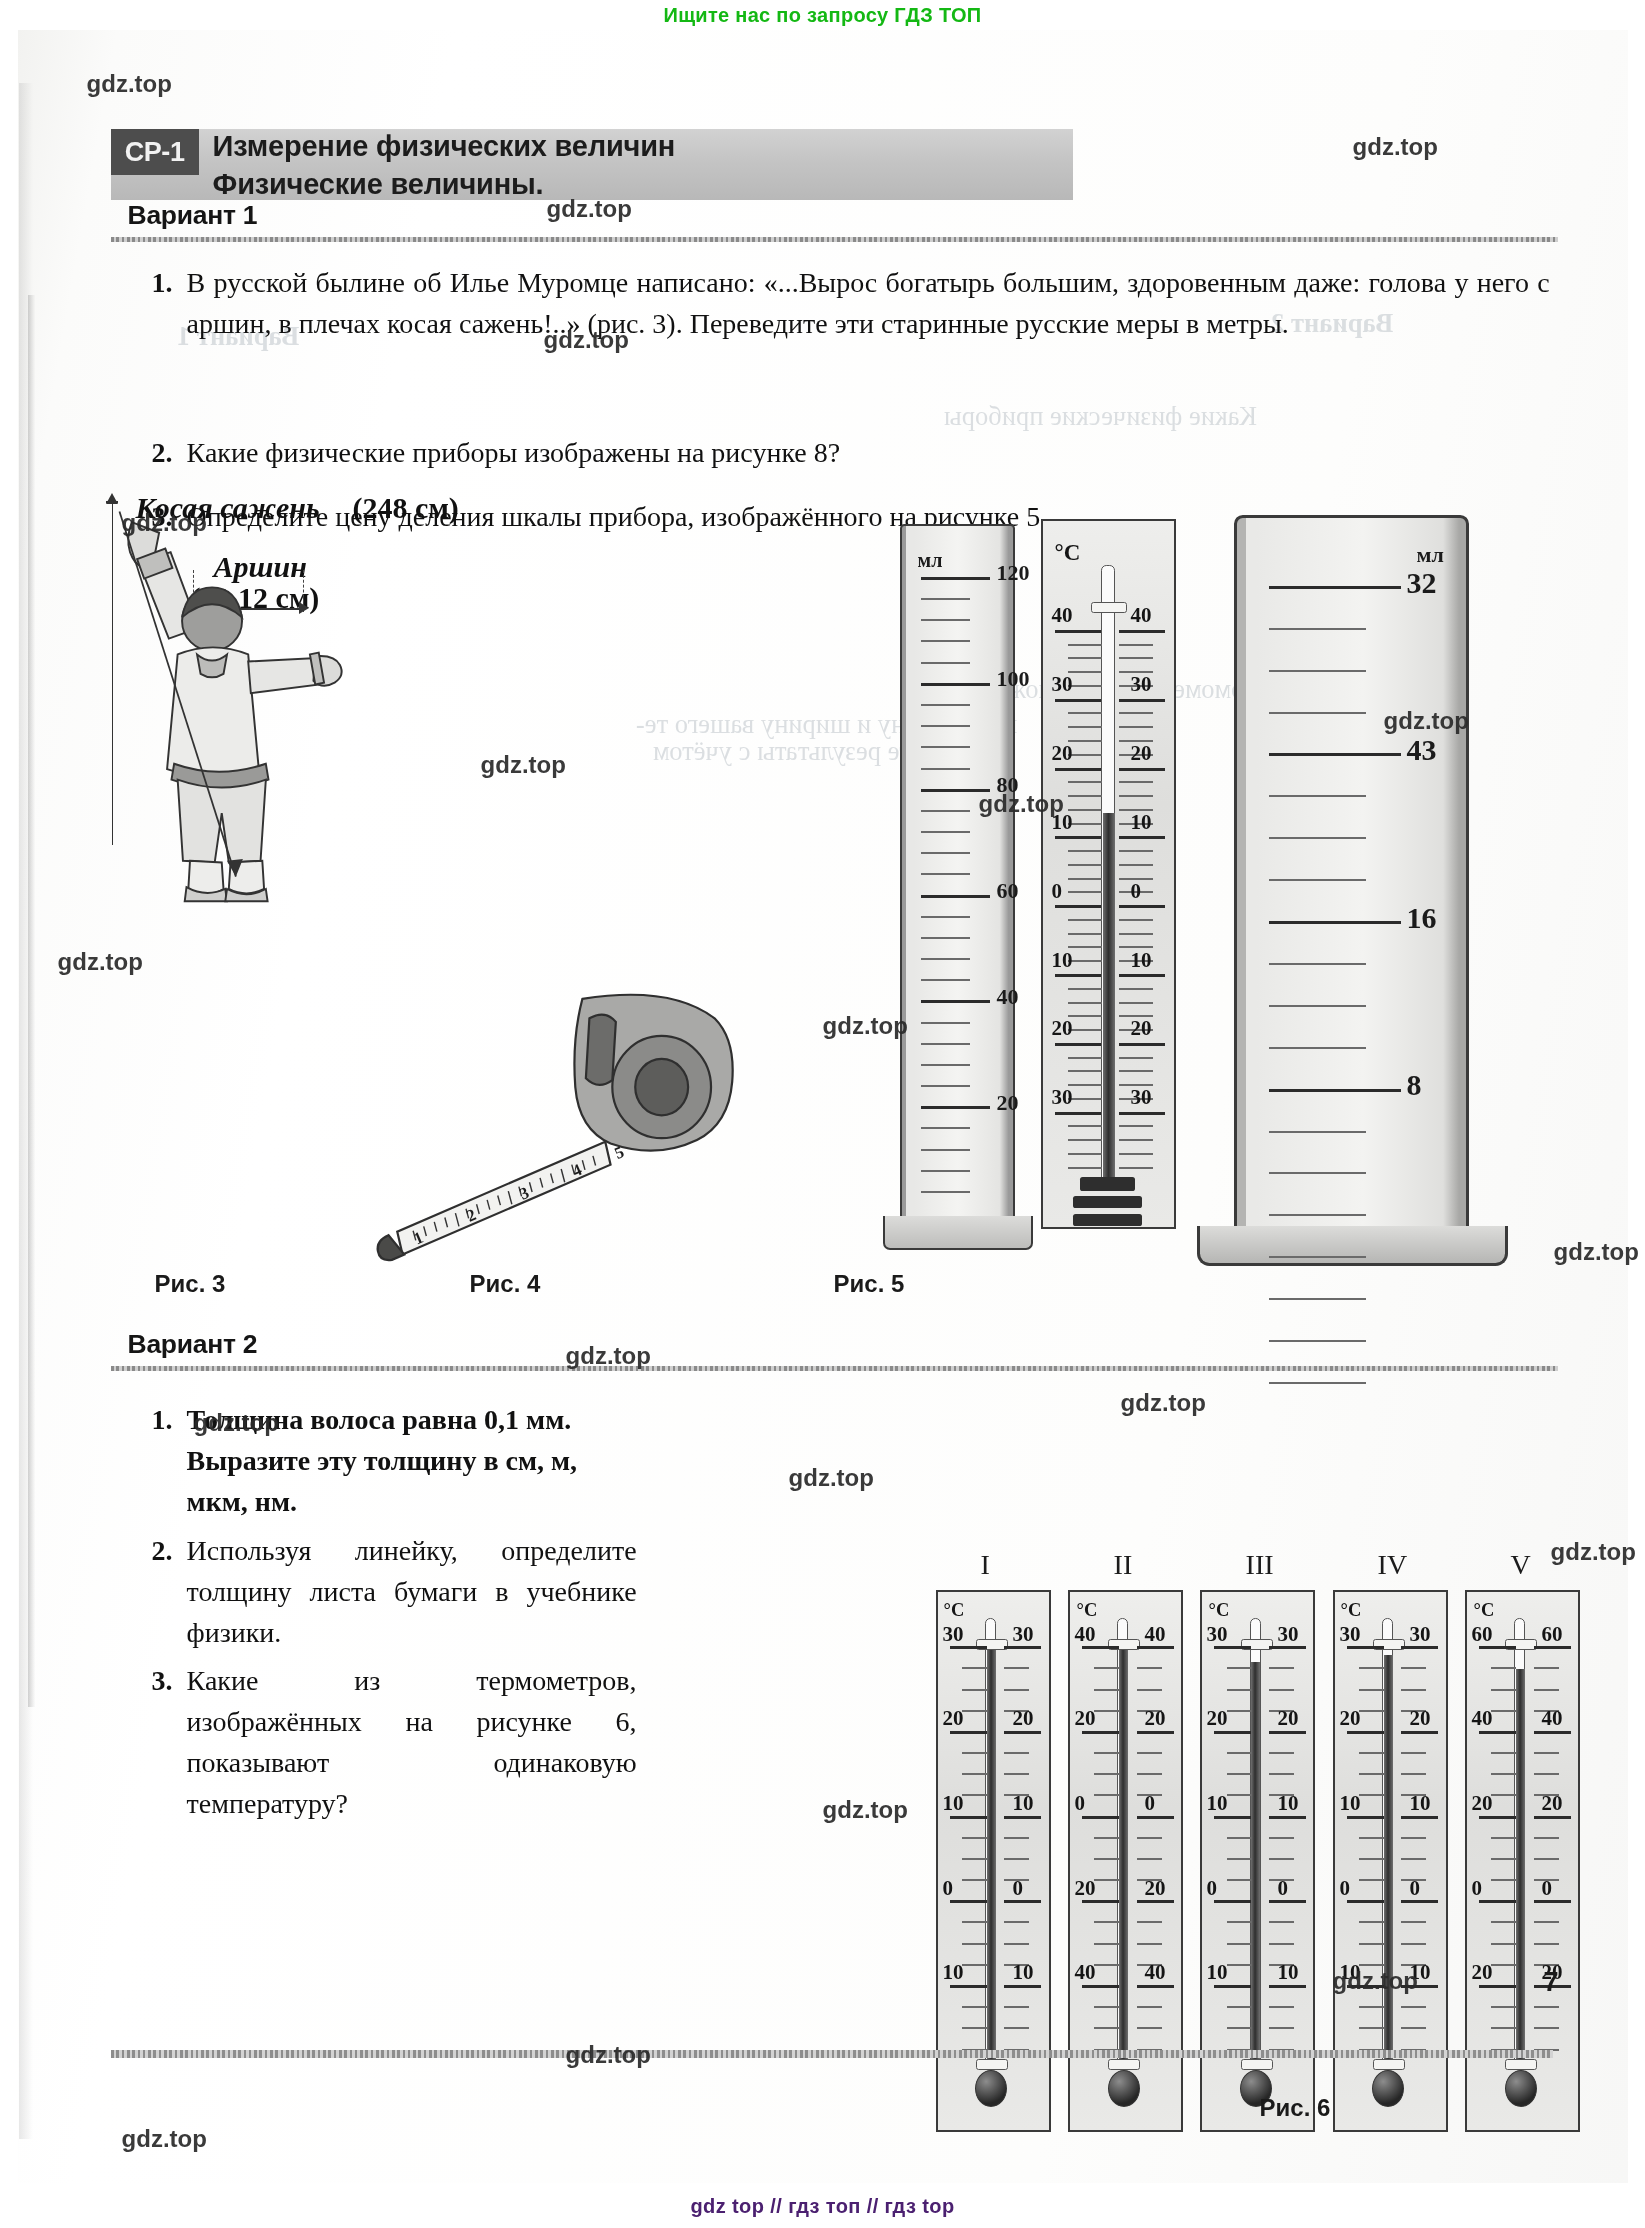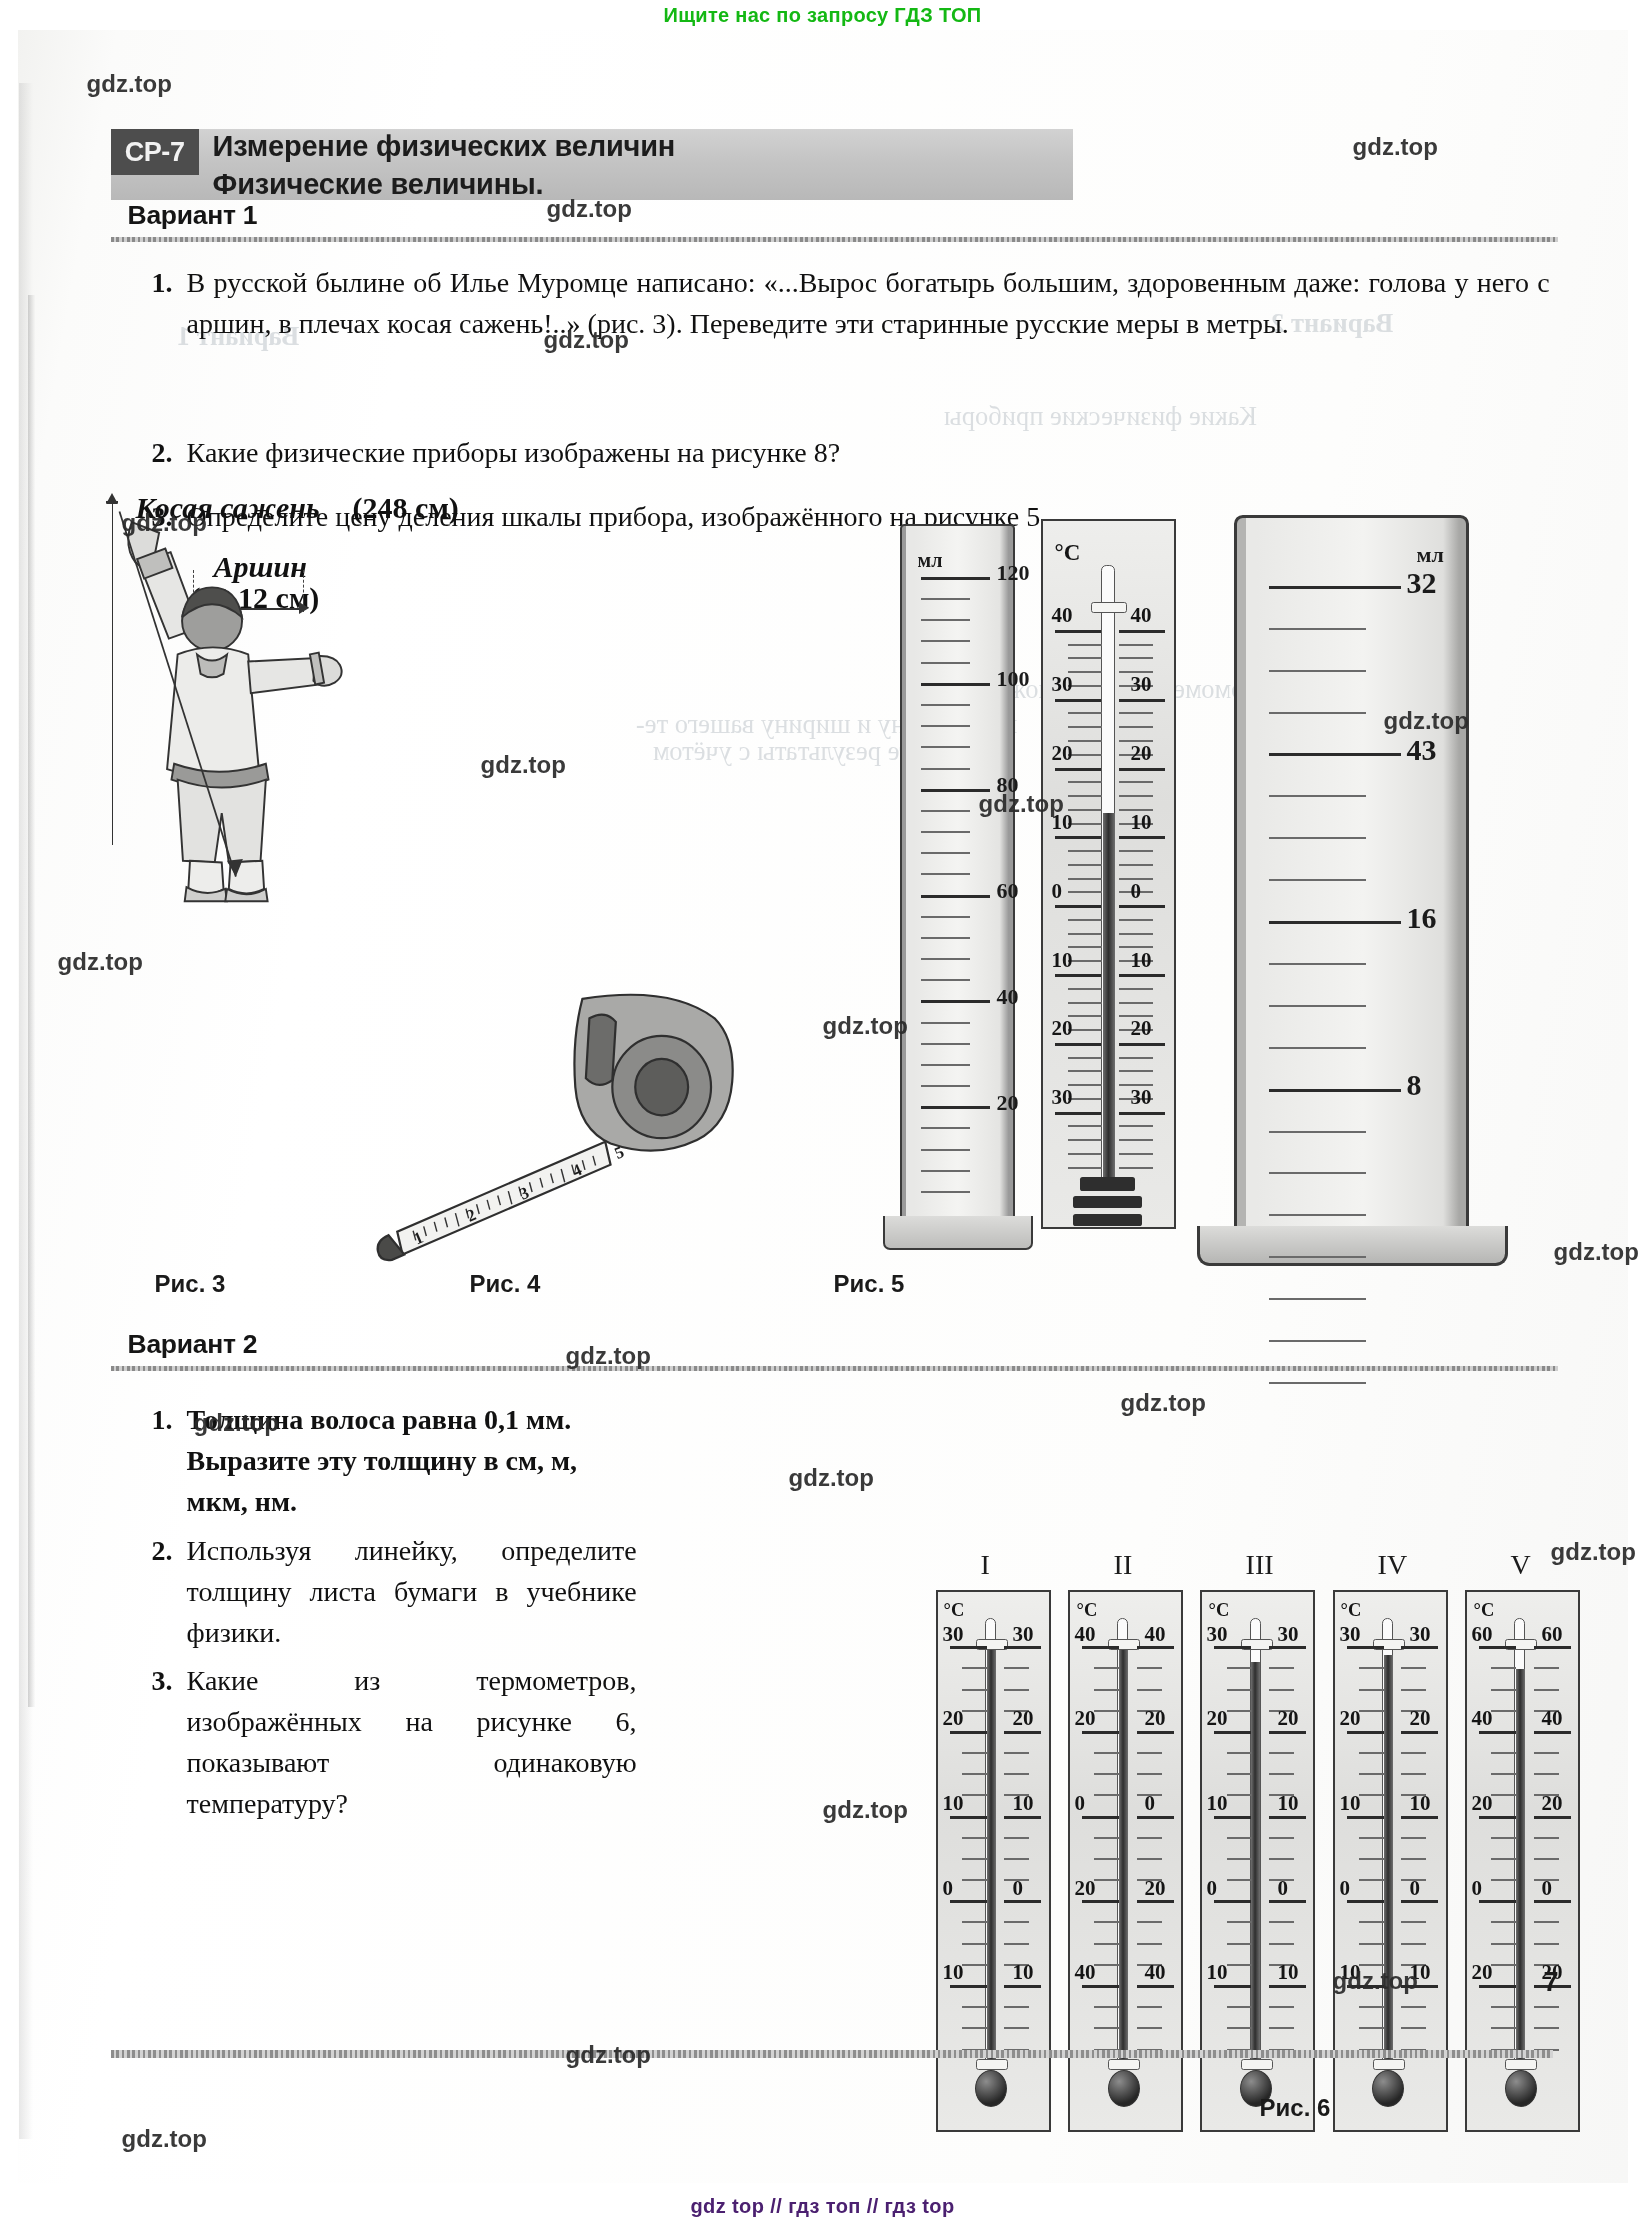--- a/index.html
+++ b/index.html
@@ -207,21 +207,21 @@
   <div id="ghost-layer">
       <div class="ghost" style="left: 1253px; top: 278px; font-size: 26.5px; font-weight: bold;">Вариант 2</div>
       <div class="ghost" style="left: 159px; top: 291px; font-size: 26.5px; font-weight: bold;">Вариант 1</div>
       <div class="ghost" style="left: 926px; top: 371px; font-size: 26.5px;">Какие физические приборы</div>
       <div class="ghost" style="left: 918px; top: 644px; font-size: 26.5px;">термометры. Расположите их</div>
       <div class="ghost" style="left: 635px; top: 706px; font-size: 26.5px;">Запишите результаты с учётом</div>
       <div class="ghost" style="left: 618px; top: 679px; font-size: 26.5px;">вания длину и ширину вашего те-</div>
     </div>
 
   <div class="hdr">
-    <div class="hdr-badge">СР-7</div>
+    <div class="hdr-badge">СР-1</div>
     <div class="hdr-title">
       <div>Измерение физических величин</div>
       <div>Физические величины.</div>
     </div>
   </div>
 
   <div class="variant-label" style="left:110px;top:170px;">Вариант 1</div>
   <div class="rule" style="left:93px;top:207px;width:1447px;"></div>
 
   <div class="q" style="left:134px;top:232px;width:1403px;">

